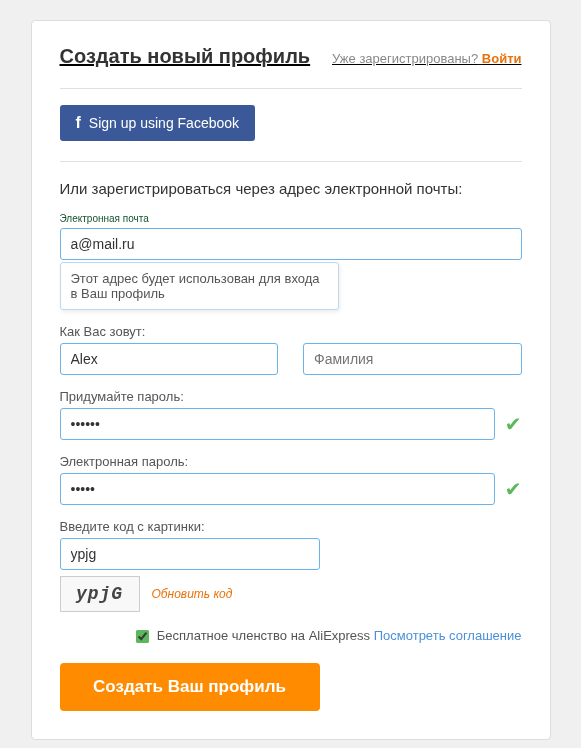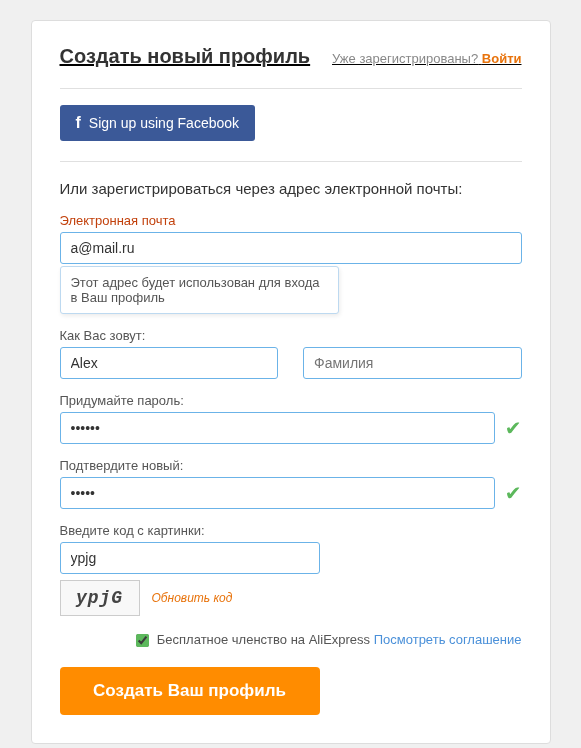--- a/index.html
+++ b/index.html
@@ -71,22 +71,22 @@
     .email-section-label {
       font-size: 15px;
       font-weight: normal;
       color: #333;
       margin-bottom: 16px;
     }
     .field-group {
       margin-bottom: 14px;
     }
     .field-label {
-      font-size: 13px;
-      color: #c2410c;
+      font-size: 10px;
+      color: #14532d;
       margin-bottom: 4px;
     }
     .field-label-dark {
       font-size: 13px;
       color: #555;
       margin-bottom: 4px;
     }
     .text-input {
       width: 100%;
       border: 1px solid #6bb3e8;
@@ -230,21 +230,21 @@
   <div class="field-group">
     <div class="field-label-dark">Придумайте пароль:</div>
     <div class="input-with-check">
       <input class="text-input" type="password" value="••••••" style="">
       <span class="check-icon">✔</span>
     </div>
   </div>
 
   
   <div class="field-group">
-    <div class="field-label-dark">Подтвердите новый:</div>
+    <div class="field-label-dark">Электронная пароль:</div>
     <div class="input-with-check">
       <input class="text-input" type="password" value="•••••" style="">
       <span class="check-icon">✔</span>
     </div>
   </div>
 
   
   <div class="field-group">
     <div class="field-label-dark">Введите код с картинки:</div>
     <input class="text-input" type="text" style="width: 260px;" value="ypjg">

